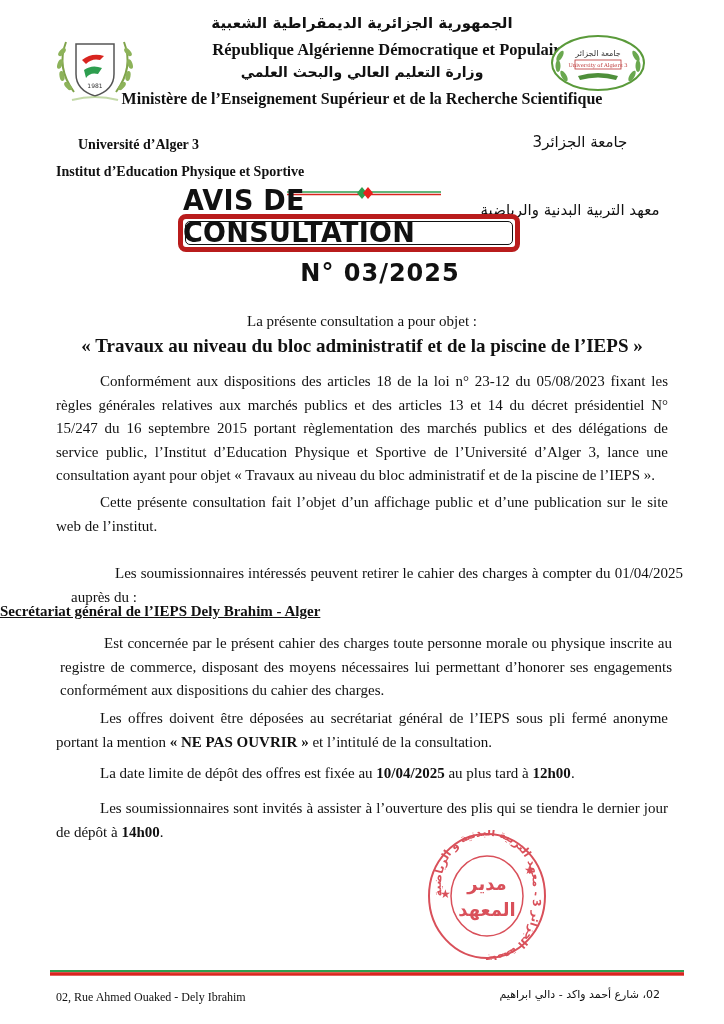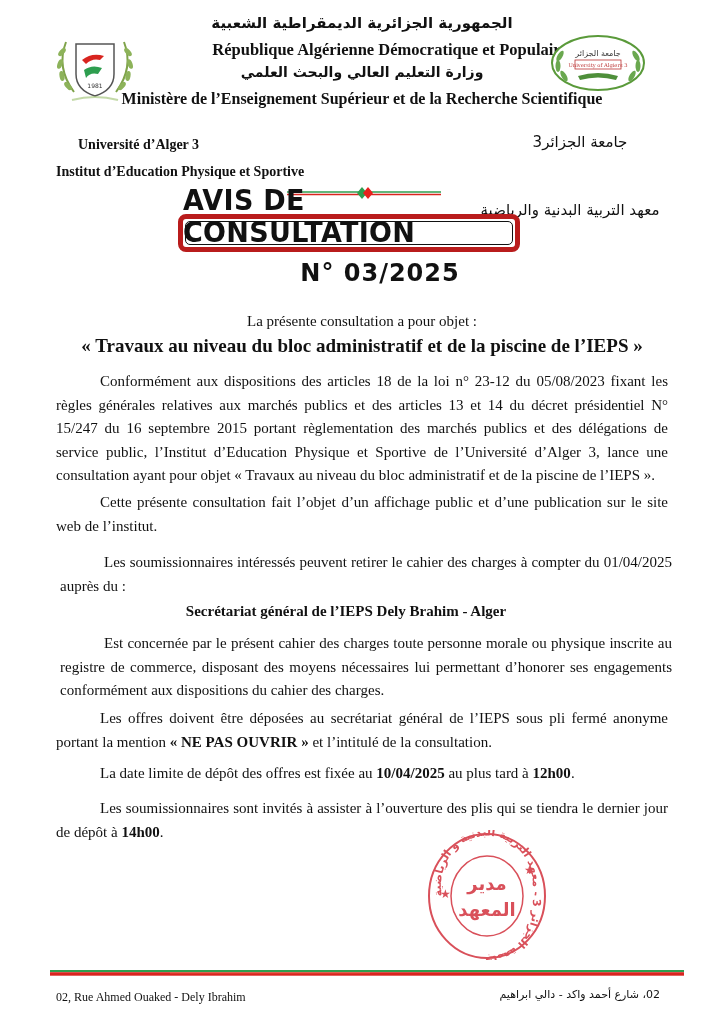--- a/index.html
+++ b/index.html
@@ -41,21 +41,21 @@
     .body-p { left: 56px; width: 612px; font-size: 15px; line-height: 23.5px; text-align: justify; }
     .indent { text-indent: 44px; }
     .b { font-weight: bold; }
 
     .obj-intro { top: 313px; left: 0; width: 724px; text-align: center; font-size: 15px; }
     .obj-title { top: 335px; left: 0; width: 724px; text-align: center; font-size: 19px; font-weight: bold; }
 
     .p1 { top: 370px; }
     .p2 { top: 491px; }
     .p3 { top: 547px; }
-    .secretariat { top: 603px; left: 0; width: 692px; text-align: center; font-size: 15px; font-weight: bold; }
+    .secretariat { top: 603px; left: 0; width: 692px; text-align: left; font-size: 15px; font-weight: bold; text-decoration: underline; }
     .p4 { top: 628px; }
     .p5 { top: 707px; }
     .p6 { top: 762px; }
     .p7 { top: 797px; }
 
     
     .stamp { top: 830px; left: 426px; width: 122px; height: 130px; }
 
     
     .footer-line { top: 970px; left: 50px; width: 634px; height: 6px; }
@@ -124,21 +124,21 @@
 <div class="abs title-box">
   <span class="title-text">AVIS DE CONSULTATION</span>
 </div>
 <div class="abs num-title">N° 03/2025</div>
 
 <div class="abs obj-intro">La présente consultation a pour objet :</div>
 <div class="abs obj-title">« Travaux au niveau du bloc administratif et de la piscine de l’IEPS »</div>
 
 <p class="abs body-p indent p1" style="margin:0">Conformément aux dispositions des articles 18 de la loi n° 23-12 du 05/08/2023 fixant les règles générales relatives aux marchés publics et des articles 13 et 14 du décret présidentiel N° 15/247 du 16 septembre 2015 portant règlementation des marchés publics et des délégations de service public, l’Institut d’Education Physique et Sportive de l’Université d’Alger 3, lance une consultation ayant pour objet « Travaux au niveau du bloc administratif et de la piscine de l’IEPS ».</p>
 <p class="abs body-p indent p2" style="margin:0">Cette présente consultation fait l’objet d’un affichage public et d’une publication sur le site web de l’institut.</p>
-<p class="abs body-p indent p3" style="margin:4px">Les soumissionnaires intéressés peuvent retirer le cahier des charges à compter du 01/04/2025 auprès du :</p>
+<p class="abs body-p indent p3" style="margin:15px">Les soumissionnaires intéressés peuvent retirer le cahier des charges à compter du 01/04/2025 auprès du :</p>
 <div class="abs secretariat">Secrétariat général de l’IEPS Dely Brahim - Alger</div>
 <p class="abs body-p indent p4" style="margin:4px">Est concernée par le présent cahier des charges toute personne morale ou physique inscrite au registre de commerce, disposant des moyens nécessaires lui permettant d’honorer ses engagements conformément aux dispositions du cahier des charges.</p>
 
 <p class="abs body-p indent p5" style="margin:0"><span>Les offres doivent être déposées au secrétariat général de l’IEPS sous pli fermé anonyme portant la mention </span><span class="b">« NE PAS OUVRIR »</span><span> et l’intitulé de la consultation.</span></p>
 
 <p class="abs body-p indent p6" style="margin:0"><span>La date limite de dépôt des offres est fixée au </span><span class="b">10/04/2025</span><span> au plus tard à </span><span class="b">12h00</span><span>.</span></p>
 
 <p class="abs body-p indent p7" style="margin:0"><span>Les soumissionnaires sont invités à assister à l’ouverture des plis qui se tiendra le dernier jour de dépôt à </span><span class="b">14h00</span><span>.</span></p>
 
 <svg class="abs stamp" viewBox="0 0 122 130">

